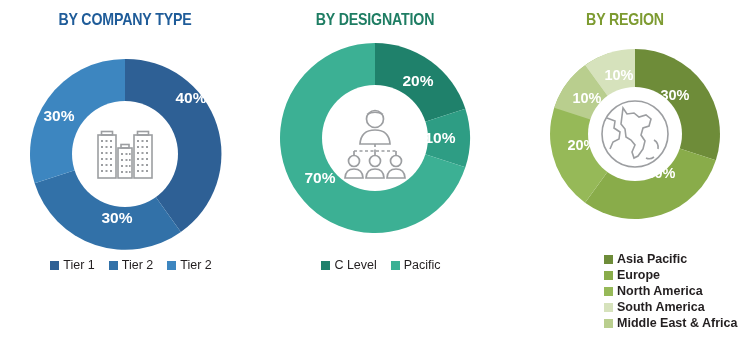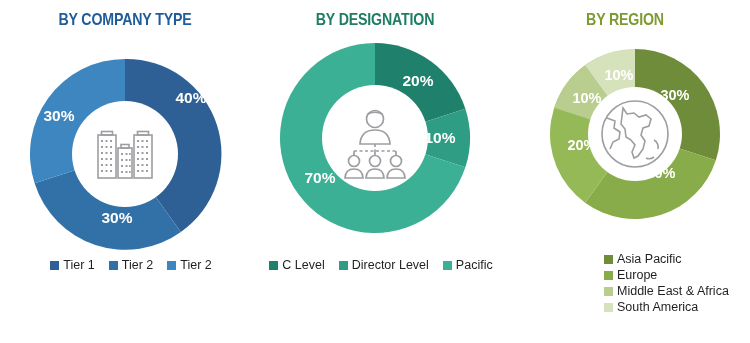--- a/index.html
+++ b/index.html
@@ -52,20 +52,21 @@
   }
   .legend.row{
     flex-direction:row;
     gap:14px;
   }
   .legend.col{
     flex-direction:column;
     gap:1px;
     align-items:flex-start;
     padding-left:92px;
+    font-weight:bold;
   }
   .legend-item{
     display:flex;
     align-items:center;
     gap:4px;
     white-space:nowrap;
   }
   .swatch{
     width:9px;height:9px;
     flex:0 0 auto;
@@ -218,24 +219,20 @@
         </g>
       </svg>
     </div>
 
     <div class="legend row" style="top:258px;text-align:right;">
       <div class="legend-item">
         <span class="swatch" style="background:#1F816B;"></span>
         <span class="legend-label">C Level</span>
       </div>
       <div class="legend-item">
-        <span class="swatch" style="background:#2E9D84;"></span>
-        <span class="legend-label">Director Level</span>
-      </div>
-      <div class="legend-item">
         <span class="swatch" style="background:#3CB094;"></span>
         <span class="legend-label">Pacific</span>
       </div>
     </div>
   </div>
 
   <div class="panel">
     <div class="panel-title" style="color:#7D9B31;">BY REGION</div>
 
     <div class="donut-wrap" style="top:44px;left:calc(50% + 10px);">
@@ -273,23 +270,27 @@
     <div class="legend col" style="top:252px;">
       <div class="legend-item">
         <span class="swatch" style="background:#6E8C39;"></span>
         <span class="legend-label">Asia Pacific</span>
       </div>
       <div class="legend-item">
         <span class="swatch" style="background:#89AC4A;"></span>
         <span class="legend-label">Europe</span>
       </div>
       <div class="legend-item">
+        <span class="swatch" style="background:#96B958;"></span>
+        <span class="legend-label">North America</span>
+      </div>
+      <div class="legend-item">
+        <span class="swatch" style="background:#D6E2BC;"></span>
+        <span class="legend-label">South America</span>
+      </div>
+      <div class="legend-item">
         <span class="swatch" style="background:#B9CE8E;"></span>
         <span class="legend-label">Middle East &amp; Africa</span>
       </div>
-      <div class="legend-item">
-        <span class="swatch" style="background:#D6E2BC;"></span>
-        <span class="legend-label">South America</span>
-      </div>
     </div>
   </div>
 
 </div>
 
 </body></html>

